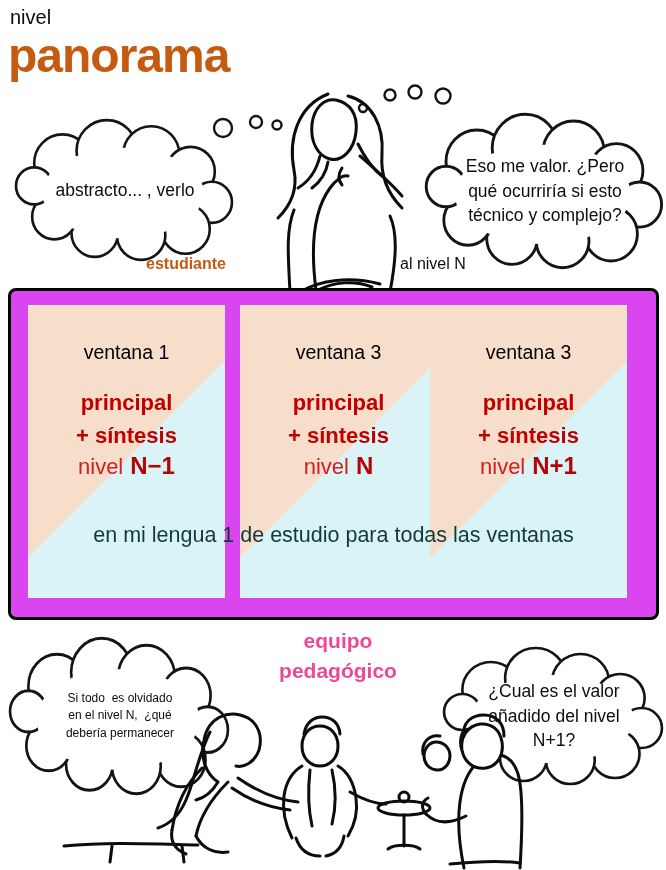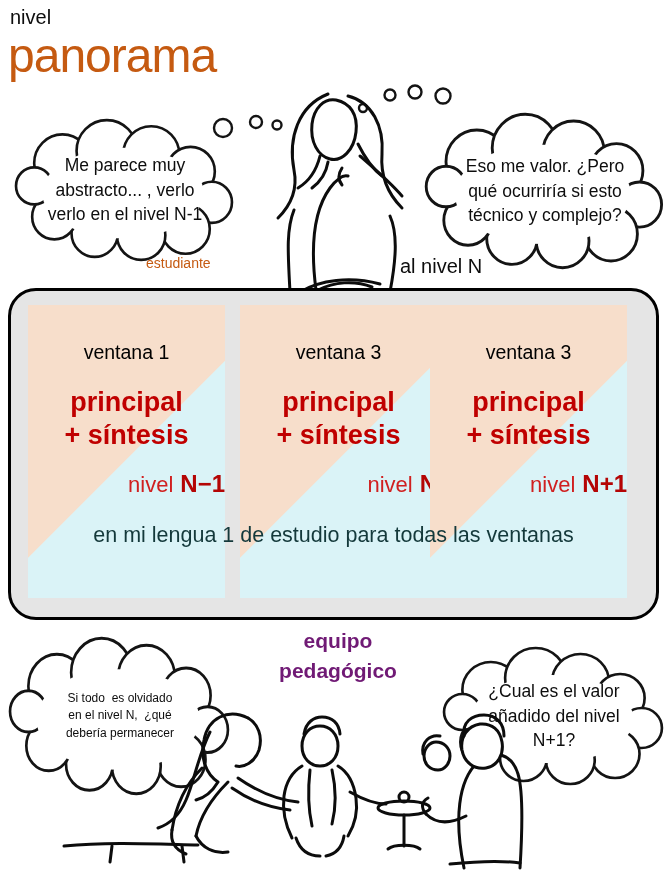--- a/index.html
+++ b/index.html
@@ -3,67 +3,67 @@
 <meta charset="utf-8">
 <style>
   html,body{margin:0;padding:0;background:#ffffff;}
   .stage{
     position:relative;width:666px;height:870px;background:#ffffff;
     font-family:"Liberation Sans","DejaVu Sans",sans-serif;color:#111;
     overflow:hidden;
   }
   .abs{position:absolute;}
   .mode-label{left:10px;top:6px;font-size:20px;color:#0d0d0d;}
-  .page-title{left:8px;top:28px;font-size:48px;font-weight:400;color:#C55A11;letter-spacing:-1px;}
+  .page-title{left:8px;top:28px;font-size:48px;font-weight:700;color:#C55A11;letter-spacing:-1px;}
 
   
   .bubble{position:absolute;}
   .bubble svg{position:absolute;left:0;top:0;width:100%;height:100%;overflow:visible;}
   .bubble .cloud-stroke{fill:#ffffff;stroke:#141414;stroke-width:2.6;}
   .bubble .cloud-fill{fill:#ffffff;stroke:none;}
   .bubble-text{
     position:absolute;left:8%;top:10%;width:84%;height:80%;
     display:flex;flex-direction:column;align-items:center;justify-content:center;
     text-align:center;font-size:17.5px;line-height:1.42;color:#0d0d0d;
   }
   .bubble-line{white-space:pre;}
 
   .trail circle{fill:#ffffff;stroke:#141414;stroke-width:2.4;}
 
   .sketch{position:absolute;overflow:visible;}
   .sketch path,.sketch ellipse,.sketch circle{fill:none;stroke:#0c0c0c;stroke-width:3;stroke-linecap:round;stroke-linejoin:round;}
   .sketch .fillwhite{fill:#ffffff;}
 
-  .student-label{left:146px;top:255px;font-size:14px;font-weight:400;color:#C55A11;}
-  .level-label{left:400px;top:255px;font-size:20px;color:#0d0d0d;}
+  .student-label{left:146px;top:255px;font-size:16px;font-weight:700;color:#C55A11;}
+  .level-label{left:400px;top:255px;font-size:16px;color:#0d0d0d;}
 
   
   .window-box{
     left:8px;top:288px;width:645px;height:326px;
-    border:3px solid #000;border-radius:28px;background:#e5e5e5;
+    border:3px solid #000;border-radius:8px;background:#d946ef;
   }
   .panel{
     position:absolute;top:14px;height:293px;width:197px;
     background:linear-gradient(135deg,#F7DECB 0%,#F7DECB 51.5%,#DAF3F7 51.7%,#DAF3F7 100%);
     text-align:center;
   }
   .panel-1{left:17px;} .panel-2{left:229px;} .panel-3{left:419px;}
   .win-label{margin-top:36px;font-size:19.5px;color:#000;}
-  .principal{font-size:27px;font-weight:700;color:#C00000;line-height:33px;}
+  .principal{font-size:22px;font-weight:700;color:#C00000;line-height:33px;}
   .principal-first{margin-top:22px;}
-  .nivel-row{margin-top:18px;font-size:22px;color:#D02020;text-align:right;}
+  .nivel-row{font-size:22px;color:#D02020;}
   .nivel-value{font-size:24px;font-weight:800;color:#B40505;margin-left:7px;}
   .box-caption{
     position:absolute;left:0;width:100%;top:232px;text-align:center;
     font-size:21.5px;color:#14393B;
   }
 
   .team-label{
     left:243px;top:626px;width:190px;text-align:center;
-    font-size:21px;font-weight:700;color:#701a75;line-height:30px;
+    font-size:21px;font-weight:700;color:#ec4899;line-height:30px;
   }
 </style>
 </head>
 <body>
 
 <div class="stage">
 
   <div class="abs mode-label">nivel</div>
   <div class="abs page-title">panorama</div>
 
@@ -77,23 +77,21 @@
           <circle cx="196" cy="82" r="20"></circle>
           <circle cx="170" cy="108" r="24"></circle>
         <circle cx="126" cy="114" r="24"></circle>
           <circle cx="80" cy="112" r="23"></circle>
           <circle cx="40" cy="96" r="22"></circle>
         <circle cx="20" cy="66" r="18"></circle>
       </g>
       <ellipse class="cloud-fill" cx="108" cy="73" rx="80" ry="44"></ellipse>
     </svg>
     <div class="bubble-text">
-      <div class="bubble-line">Me parece muy</div>
       <div class="bubble-line">abstracto... , verlo</div>
-      <div class="bubble-line">verlo en el nivel N-1</div>
     </div>
   </div>
 
   <div class="bubble" style="left:424px;top:112px;width:242px;height:158px">
     <svg viewBox="0 0 220 140" preserveAspectRatio="none">
       <g class="cloud-stroke">
         <circle cx="48" cy="44" r="28"></circle>
           <circle cx="92" cy="32" r="30"></circle>
           <circle cx="136" cy="36" r="28"></circle>
         <circle cx="175" cy="52" r="24"></circle>

